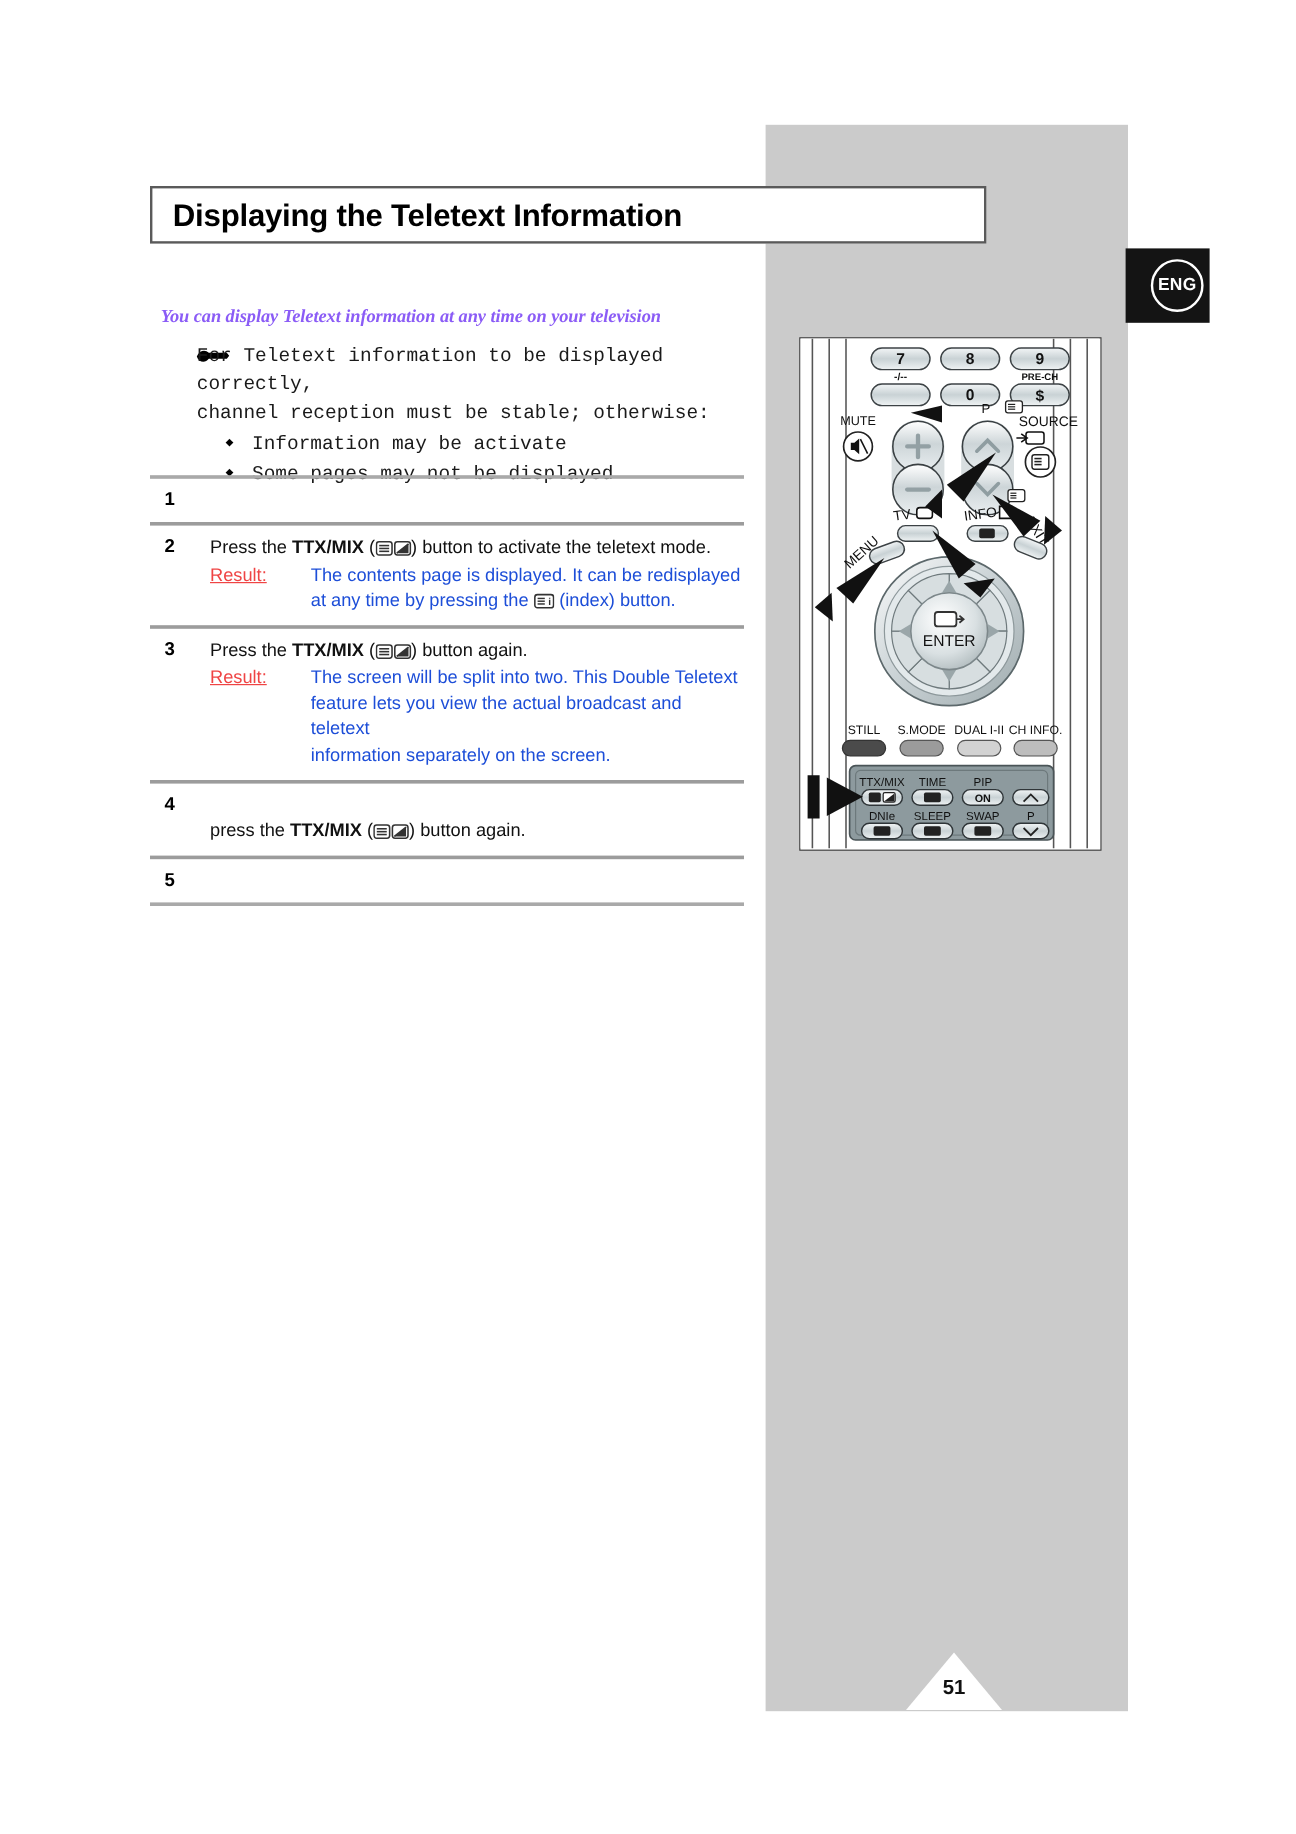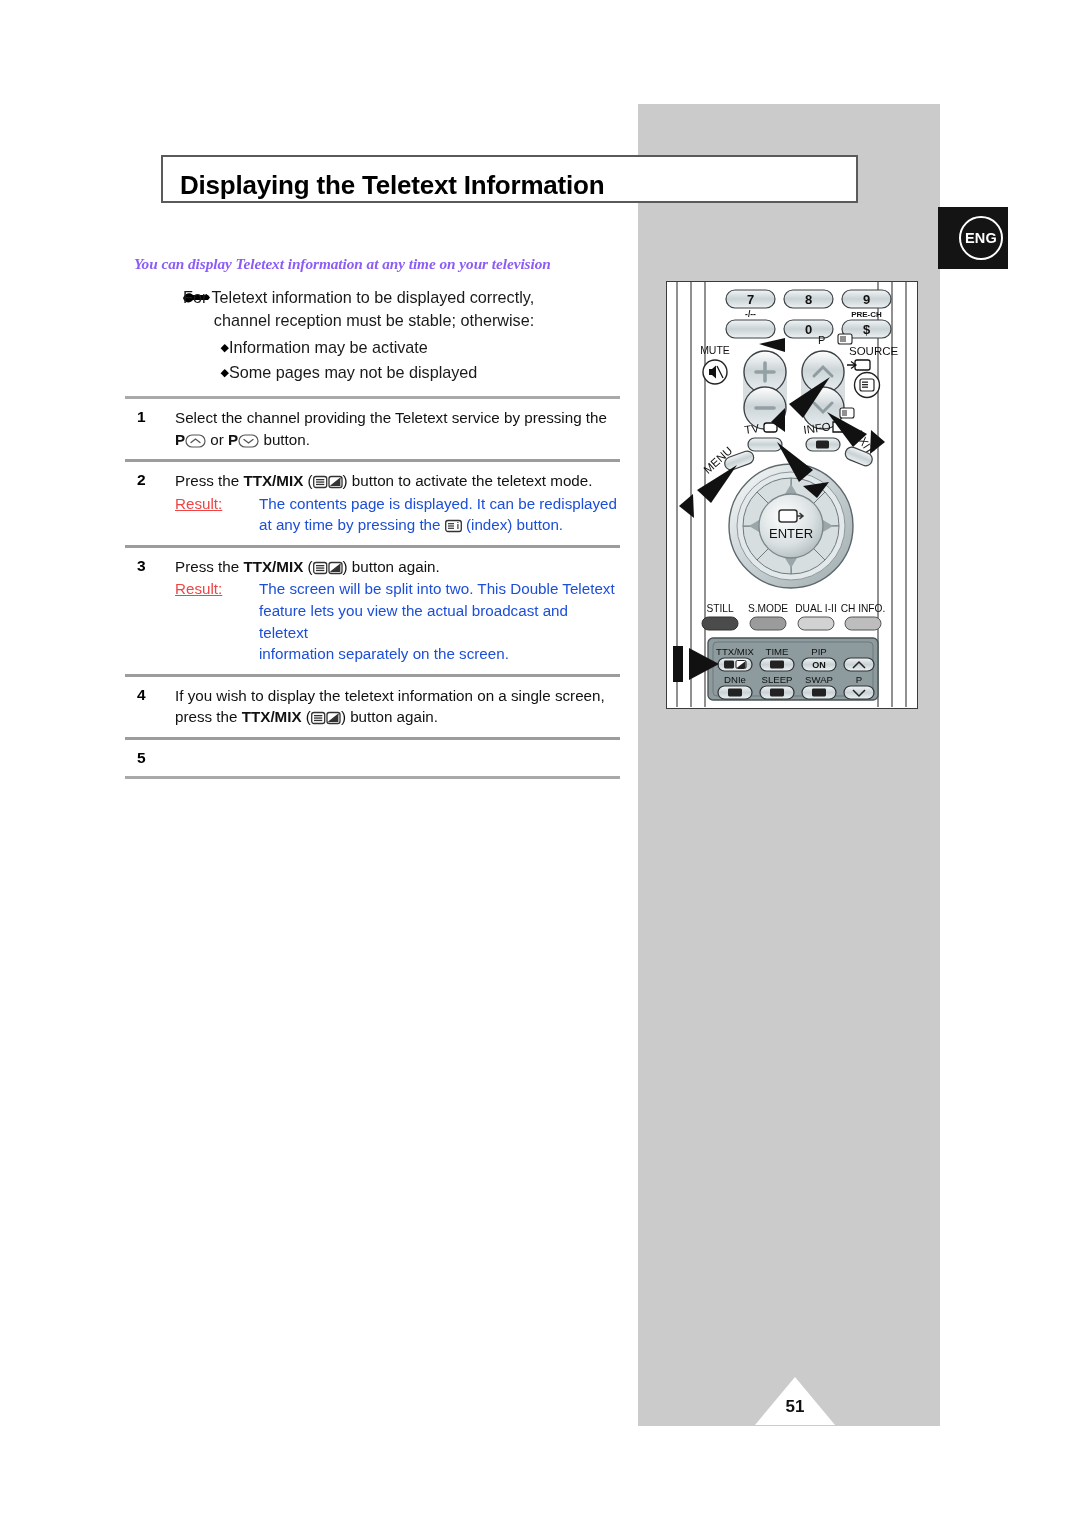--- a/index.html
+++ b/index.html
@@ -32,43 +32,42 @@
     font-size: 14.5px; font-weight: 700; color: #ffffff;
     letter-spacing: .2px;
   }
 
   
   .title-box {
     position: absolute; left: 125px; top: 155px;
     width: 697px; height: 48px;
     background: #ffffff;
     border: 2px solid #5a5a5a;
-    display: flex; align-items: flex-end; margin-left: 36px;
+    display: flex; align-items: center;
   }
   .title-text {
     padding-left: 17px;
     font-size: 26px; font-weight: 700; color: #000;
     letter-spacing: -0.2px;
   }
 
   
   .intro {
     position: absolute; left: 134px; top: 255px;
     width: 500px;
     font-size: 15.3px; font-weight: 700; font-style: italic;
     font-family: "Liberation Serif", serif;
     color: #8b5cf6; letter-spacing: -0.05px;
   }
 
   
   .note {
-    position: absolute; left: 139px; top: 286px; width: 500px;
-    font-family: Liberation Sans, sans-serif;
+    position: absolute; left: 120px; top: 286px; width: 500px;
+    font-family: Liberation Mono, monospace;
     color: #1a1a1a;
-    text-align: right;
   }
   .note-row { display: flex; }
   .hand {
     width: 44px; flex: 0 0 44px; padding-top: 4px;
     font-size: 19px; line-height: 1; color: #000;
     text-align: left; padding-left: 42px;
   }
   .note-main { font-size: 16.2px; line-height: 1.44; }
   .sub-list { margin-left: 68px; margin-top: 2px; }
   .sub-item {
@@ -164,30 +163,20 @@
       </div>
     </div>
   </div>
 
   <div class="steps">
 
     <div class="rule"></div>
 
     <div class="step">
       <div class="step-num">1</div>
-      <div class="step-body">
-        <span>Select the channel providing the Teletext service by pressing the</span><br>
-        <b>P</b><span class="gl"><svg width="21" height="14" viewBox="0 0 21 14">
-              <rect x="1" y="1" width="19" height="12" rx="6" fill="#fff" stroke="#555" stroke-width="1.2"></rect>
-              <path d="M6,8.6 L10.5,5 L15,8.6" fill="none" stroke="#555" stroke-width="1.3" stroke-linecap="round"></path>
-            </svg></span><span> or </span><b>P</b><span class="gl"><svg width="21" height="14" viewBox="0 0 21 14">
-              <rect x="1" y="1" width="19" height="12" rx="6" fill="#fff" stroke="#555" stroke-width="1.2"></rect>
-              <path d="M6,5.4 L10.5,9 L15,5.4" fill="none" stroke="#555" stroke-width="1.3" stroke-linecap="round"></path>
-            </svg></span><span> button.</span>
-      </div>
     </div>
 
     <div class="rule dark"></div>
 
     <div class="step">
       <div class="step-num">2</div>
       <div class="step-body">
         <span>Press the </span><b>TTX/MIX</b> (<span class="gl"><svg width="30" height="14" viewBox="0 0 30 14">
               <rect x="0.7" y="1.5" width="13" height="11" rx="2.2" fill="#fff" stroke="#333" stroke-width="1.3"></rect>
               <rect x="3" y="4" width="8.3" height="1.3" fill="#333"></rect>
@@ -236,21 +225,21 @@
           </div>
         </div>
       </div>
     </div>
 
     <div class="rule dark"></div>
 
     <div class="step">
       <div class="step-num">4</div>
       <div class="step-body">
-        <span>If you wish to display the teletext information on a single screen,</span><br>
+        <br>
         <span>press the </span><b>TTX/MIX</b> (<span class="gl"><svg width="30" height="14" viewBox="0 0 30 14">
               <rect x="0.7" y="1.5" width="13" height="11" rx="2.2" fill="#fff" stroke="#333" stroke-width="1.3"></rect>
               <rect x="3" y="4" width="8.3" height="1.3" fill="#333"></rect>
               <rect x="3" y="6.4" width="8.3" height="1.3" fill="#333"></rect>
               <rect x="3" y="8.8" width="8.3" height="1.3" fill="#333"></rect>
               <rect x="16" y="1.5" width="13" height="11" rx="2.2" fill="#fff" stroke="#333" stroke-width="1.3"></rect>
               <path d="M17.6,11 L27.4,3.2" stroke="#333" stroke-width="1.3"></path>
               <path d="M17.6,11 L27.4,11 L27.4,3.2 Z" fill="#333"></path>
             </svg></span>)<span> button again.</span>
       </div>

